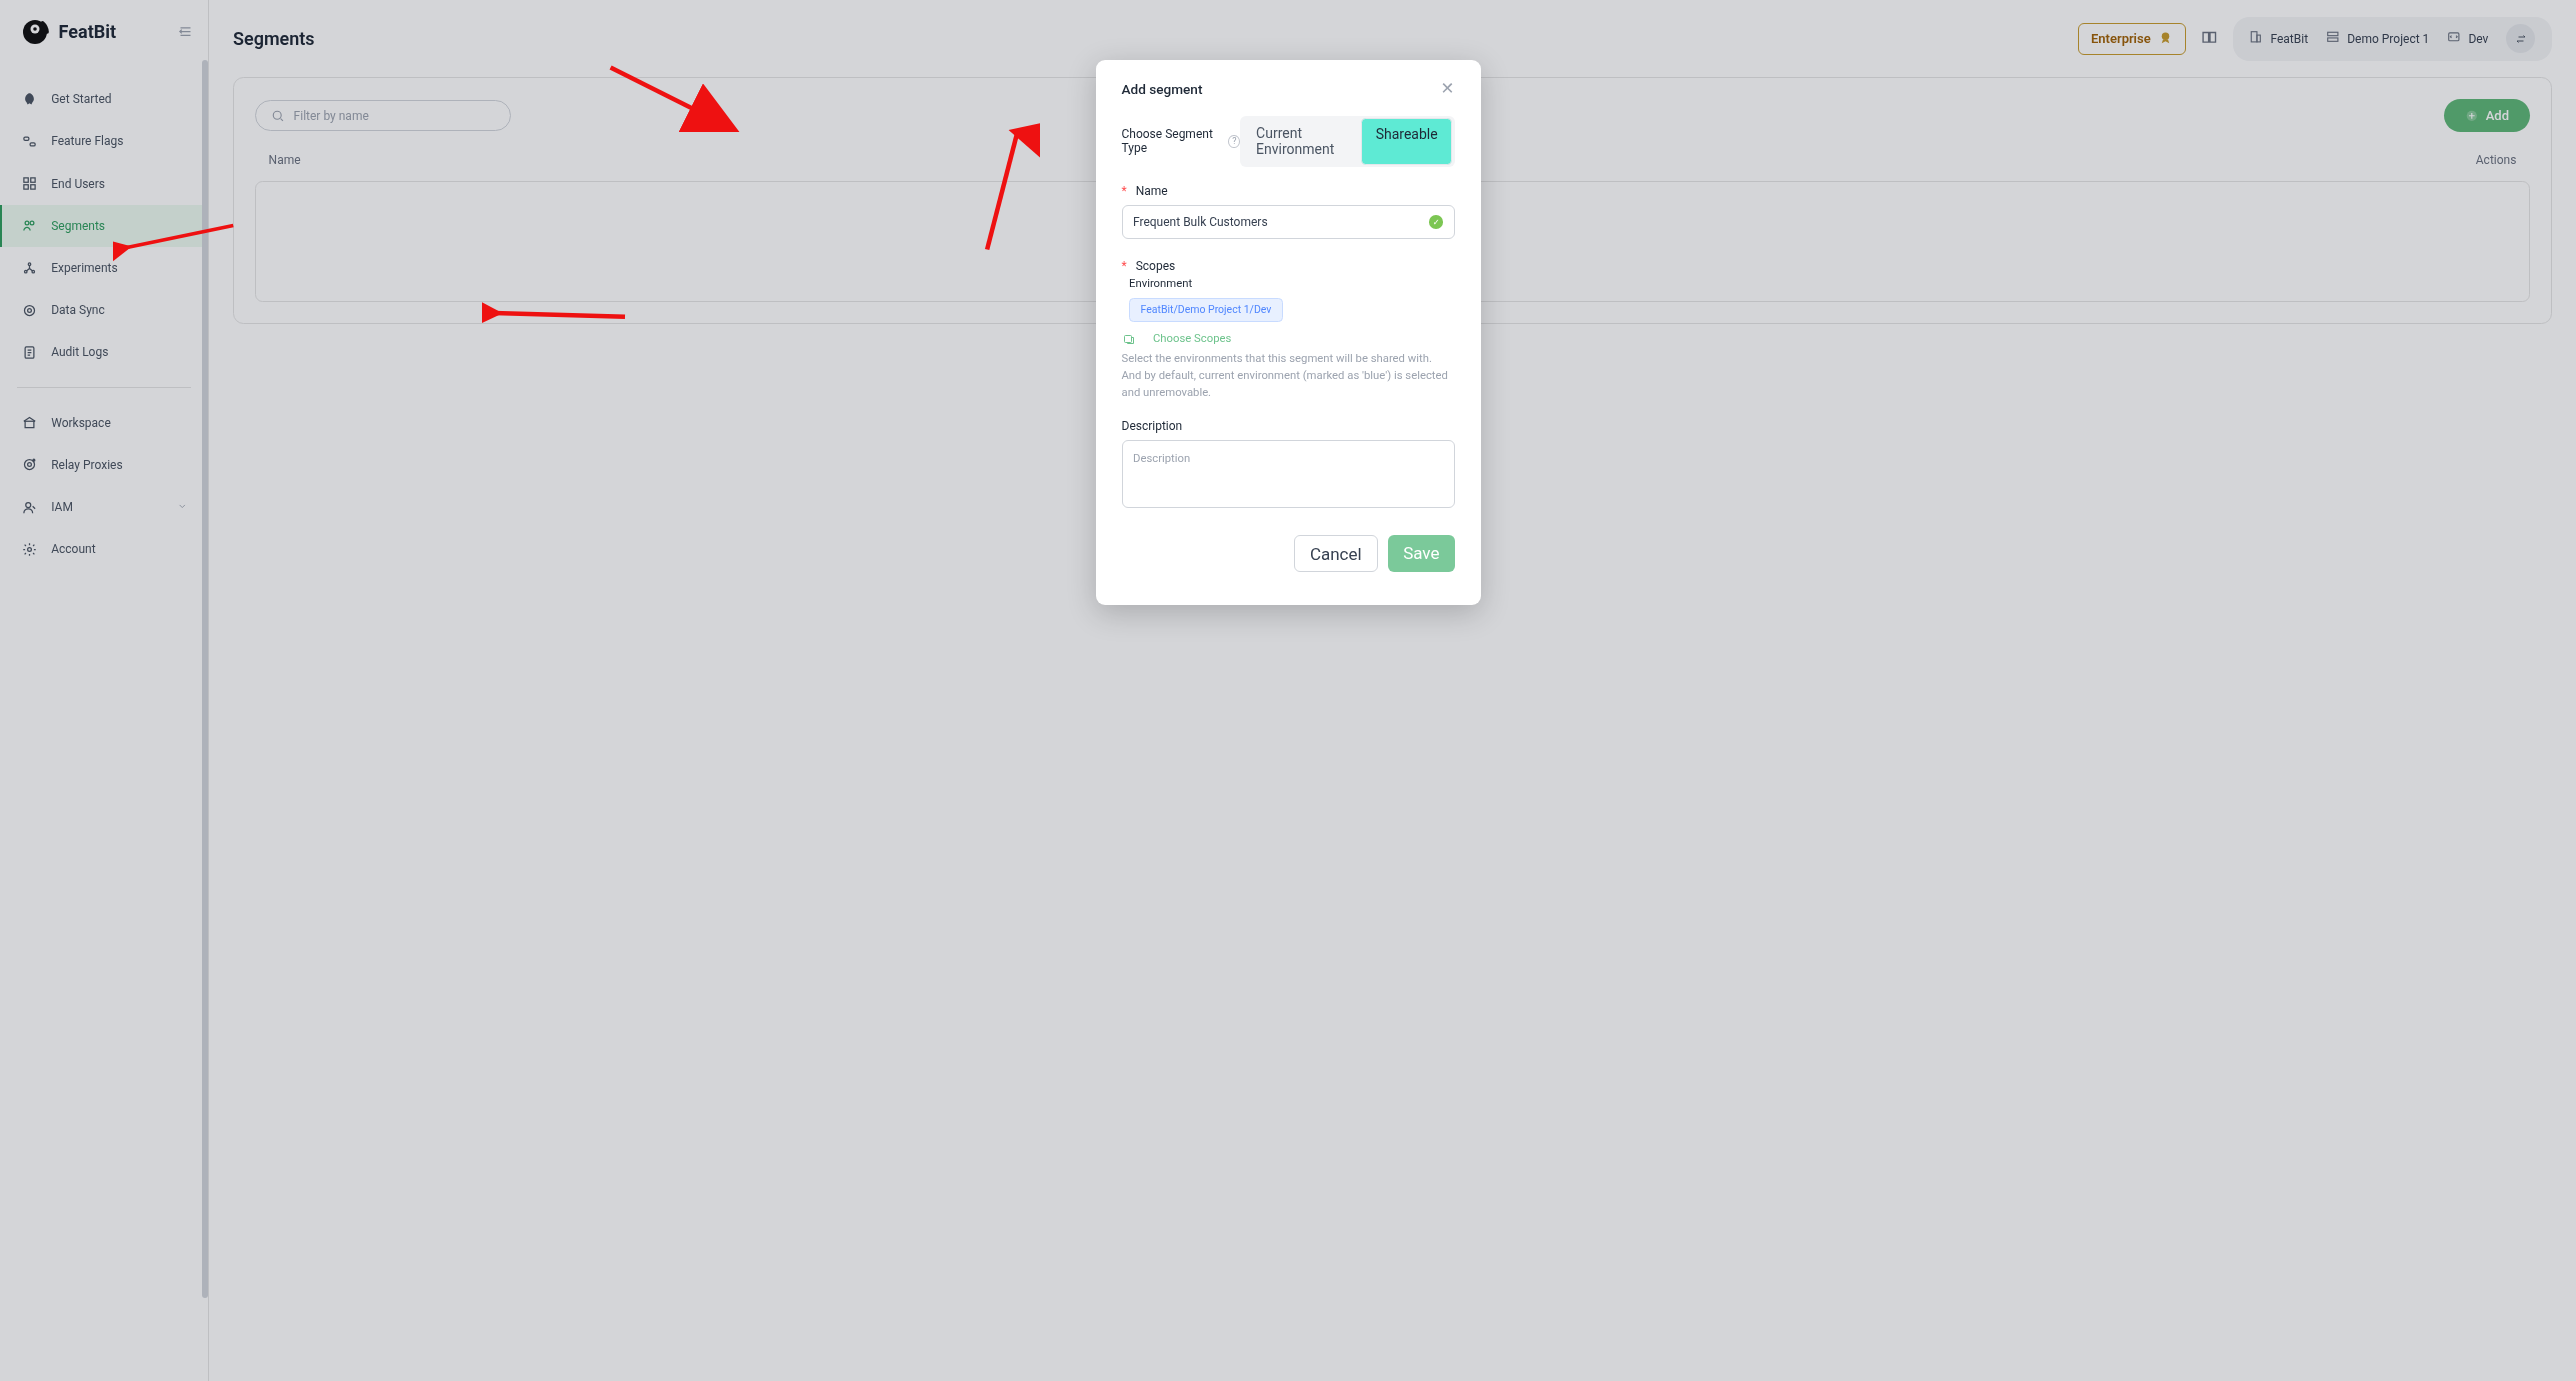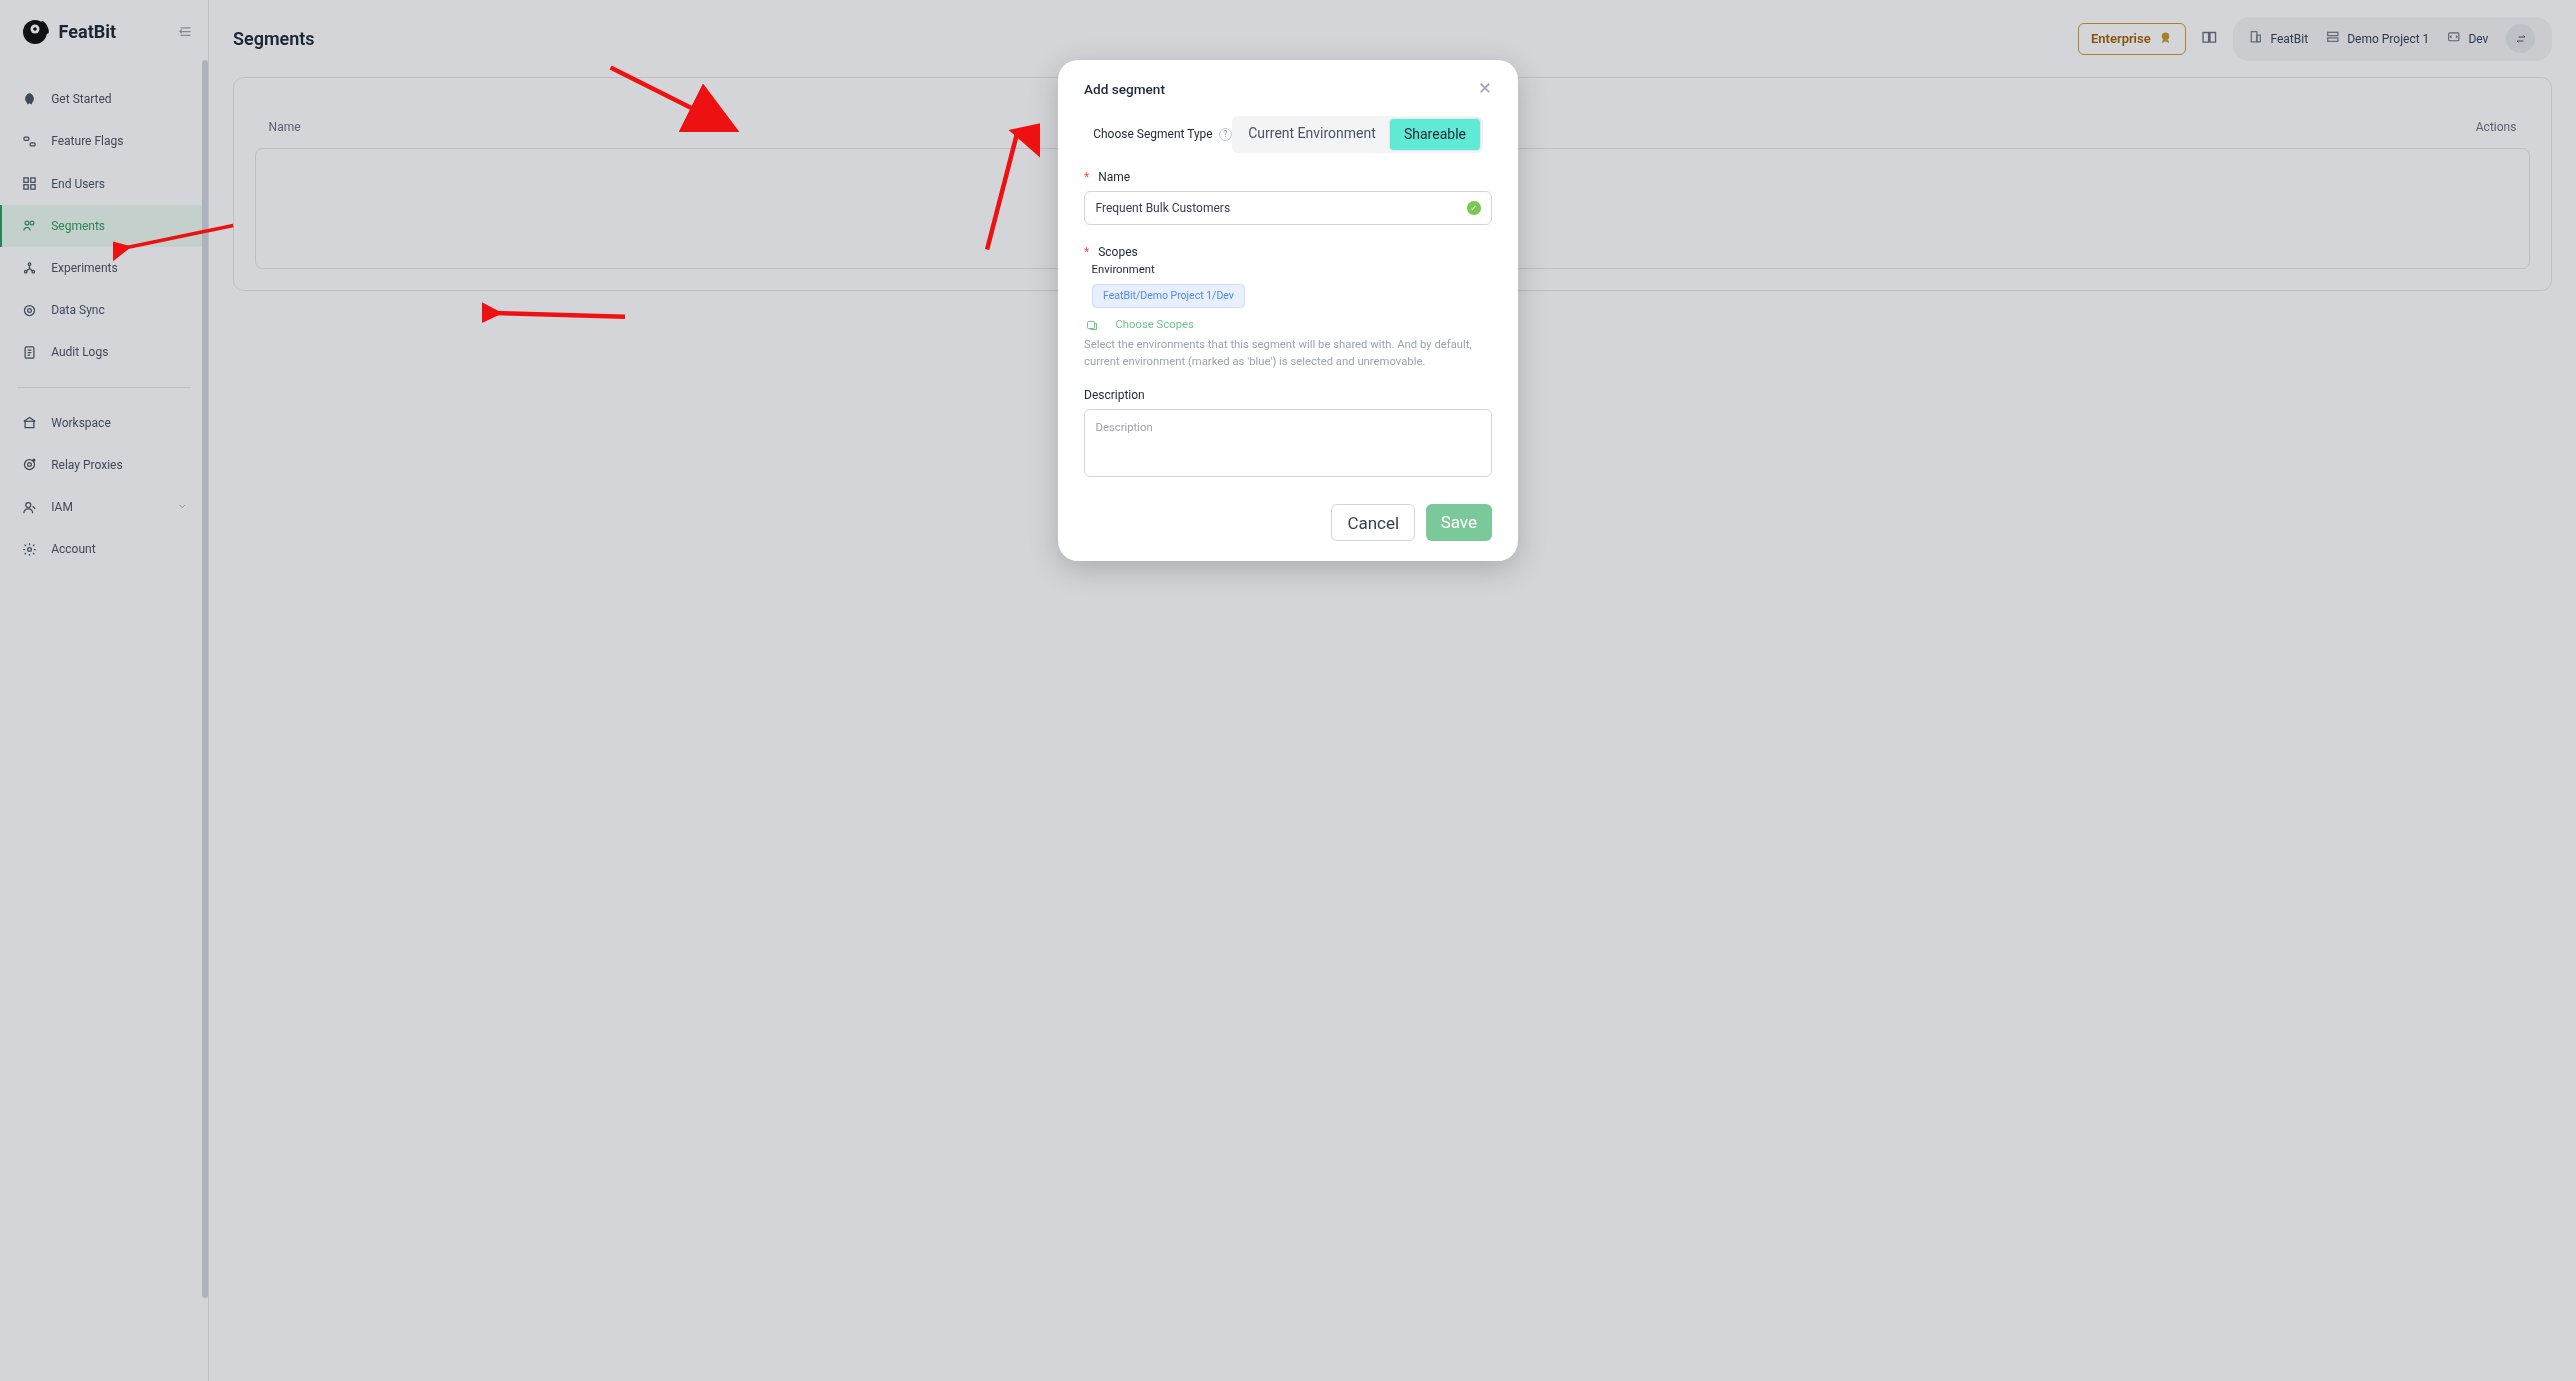--- a/index.html
+++ b/index.html
@@ -220,24 +220,24 @@
     position: fixed;
     inset: 0;
     background: rgba(17,24,39,0.18);
     display: flex;
     align-items: flex-start;
     justify-content: center;
     padding-top: 60px;
     z-index: 50;
   }
   .modal {
-    width: 460px;
+    width: 385px;
     background: #fff;
-    border-radius: 20px;
-    padding: 21px 26px 20px;
+    border-radius: 9px;
+    padding: 21px 26px 33px;
     box-shadow: 0 7.5px 30px rgba(0,0,0,.2);
     position: relative;
   }
   .modal-title-row {
     display: flex;
     justify-content: space-between;
     align-items: center;
     margin-bottom: 18px;
   }
   .modal-title { font-size: 13.6px; font-weight: 500; }
@@ -548,20 +548,36 @@
         <span class="swap-btn">
           <svg width="12" height="12" viewBox="0 0 24 24" fill="none" stroke="currentColor" stroke-width="2">
               <path d="M7 8h13l-3-3M17 16H4l3 3"></path>
             </svg>
         </span>
       </div>
     </div>
 
     <div class="content">
       <div class="panel">
+        <div class="panel-head">
+          <div class="search">
+            <svg width="13.6" height="13.6" viewBox="0 0 24 24" fill="none" stroke="currentColor" stroke-width="2">
+                <circle cx="11" cy="11" r="7"></circle>
+                <path d="M21 21l-4-4"></path>
+              </svg>
+            <span>Filter by name</span>
+          </div>
+          <div class="add-btn">
+            <svg width="13.6" height="13.6" viewBox="0 0 24 24">
+                <circle cx="12" cy="12" r="9" fill="#fff" opacity=".25"></circle>
+                <path d="M12 7v10M7 12h10" stroke="#fff" stroke-width="2"></path>
+              </svg>
+            <span>Add</span>
+          </div>
+        </div>
         <div class="table-head">
           <span>Name</span>
           <span>Actions</span>
         </div>
         <div class="table-body"></div>
       </div>
     </div>
   </main>
 </div>
 

